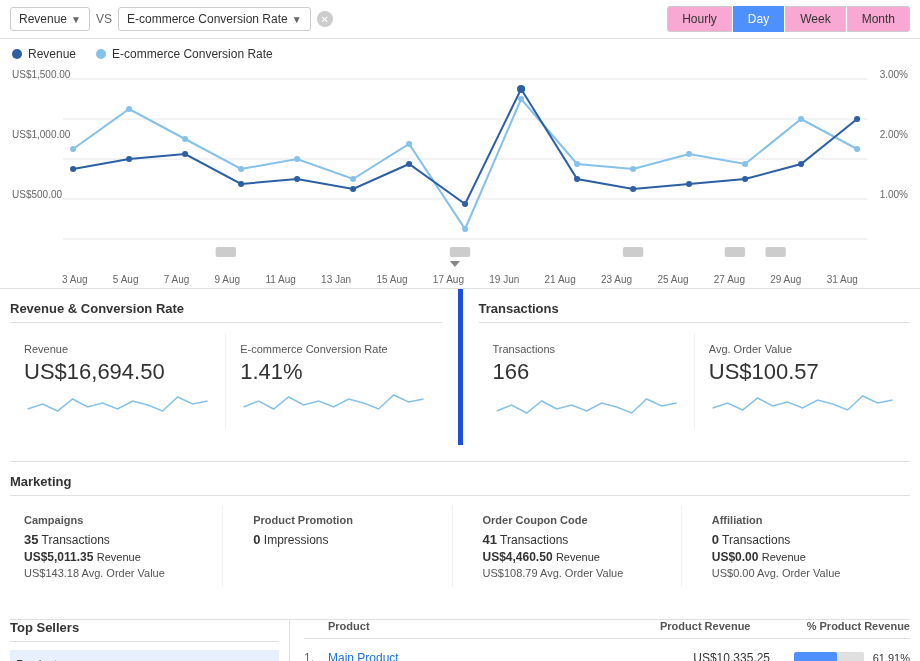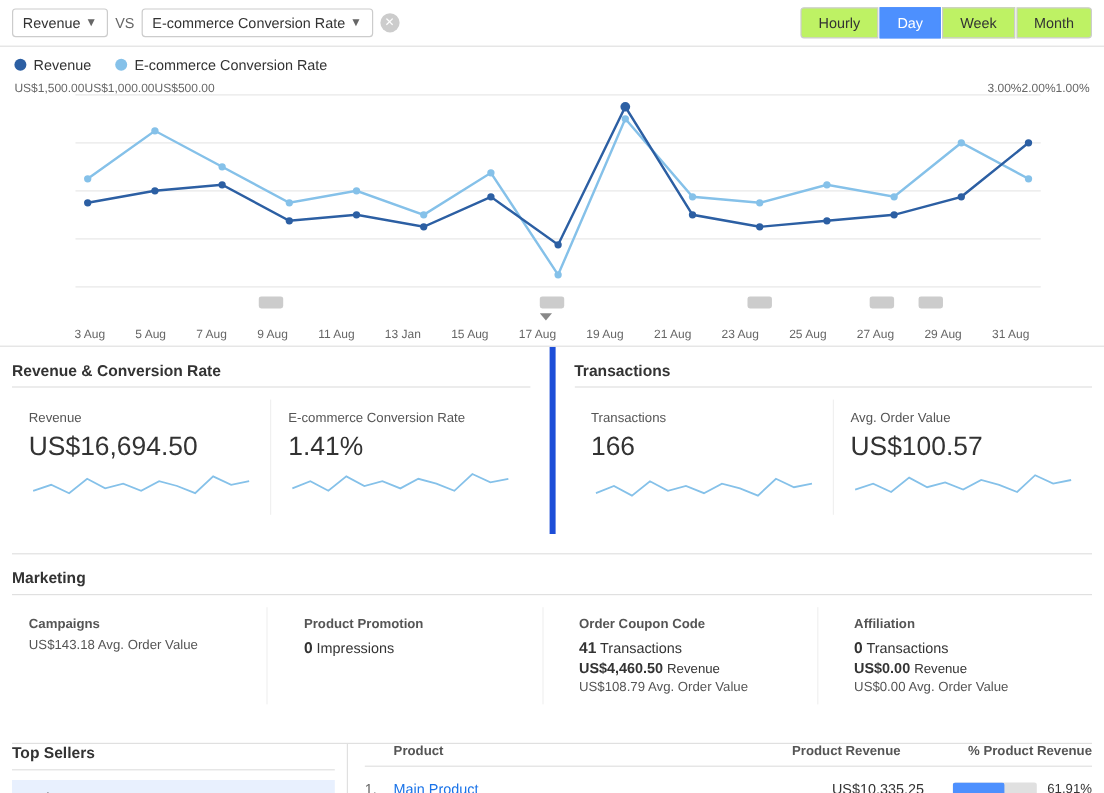--- a/index.html
+++ b/index.html
@@ -21,21 +21,21 @@
     .vs-label { font-size: 12px; color: #666; }
     .close-btn {
       width: 16px; height: 16px; border-radius: 50%;
       background: #ccc; border: none; cursor: pointer;
       display: flex; align-items: center; justify-content: center;
       font-size: 10px; color: #fff;
     }
 
     .time-buttons { display: flex; gap: 1px; }
     .time-btn {
-      padding: 5px 14px; border: 1px solid #ccc; background: #bef264;
+      padding: 5px 14px; border: 1px solid #ccc; background: #f9a8d4;
       cursor: pointer; font-size: 12px; color: #333;
     }
     .time-btn.active {
       background: #4d90fe; color: #fff; border-color: #4d90fe;
     }
     .time-btn:first-child { border-radius: 3px 0 0 3px; }
     .time-btn:last-child { border-radius: 0 3px 3px 0; }
 
     .legend {
       display: flex; align-items: center; gap: 20px;
@@ -49,27 +49,27 @@
     .legend-dot.conversion { background: #85c1e9; }
 
     .chart-container {
       position: relative; padding: 0 12px;
       height: 220px; border-bottom: 1px solid #e0e0e0;
     }
     .chart-svg { width: 100%; height: 200px; }
 
     .y-axis-left {
       position: absolute; left: 12px; top: 0;
-      display: flex; flex-direction: row;
+      display: flex; flex-direction: column;
       justify-content: space-between; height: 180px;
       font-size: 10px; color: #666;
     }
     .y-axis-right {
       position: absolute; right: 12px; top: 0;
-      display: flex; flex-direction: row;
+      display: flex; flex-direction: column;
       justify-content: space-between; height: 180px;
       font-size: 10px; color: #666; text-align: right;
     }
 
     .x-axis {
       display: flex; justify-content: space-between;
       padding: 2px 50px; font-size: 10px; color: #666;
     }
 
     .sections { padding: 0 10px; }
@@ -232,21 +232,21 @@
 
   <div class="x-axis">
     <span>3 Aug</span>
     <span>5 Aug</span>
     <span>7 Aug</span>
     <span>9 Aug</span>
     <span>11 Aug</span>
     <span>13 Jan</span>
     <span>15 Aug</span>
     <span>17 Aug</span>
-    <span>19 Aug</span>
+    <span>19 Jun</span>
     <span>21 Aug</span>
     <span>23 Aug</span>
     <span>25 Aug</span>
     <span>27 Aug</span>
     <span>29 Aug</span>
     <span>31 Aug</span>
   </div>
 </div>
 
 <div class="sections">
@@ -298,20 +298,28 @@
         </div>
       </div>
     </div>
   </div>
 
   <div style="border-bottom:1px solid #e0e0e0; padding-bottom:16px;">
     <div class="section-header">Marketing</div>
     <div class="marketing-grid">
       <div class="marketing-col">
         <div class="mkt-label">Campaigns</div>
+        <div class="mkt-stat">
+          <span class="num">35</span>
+          <span>Transactions</span>
+        </div>
+        <div class="mkt-revenue">
+          <span>US$5,011.35</span>
+          <span style="font-weight:normal;font-size:11px;">Revenue</span>
+        </div>
         <div class="mkt-avg">
           <span>US$143.18</span>
           <span>Avg. Order Value</span>
         </div>
       </div>
       <div class="marketing-col">
         <div class="mkt-label">Product Promotion</div>
         <div class="mkt-stat">
           <span class="num">0</span>
           <span>Impressions</span>

